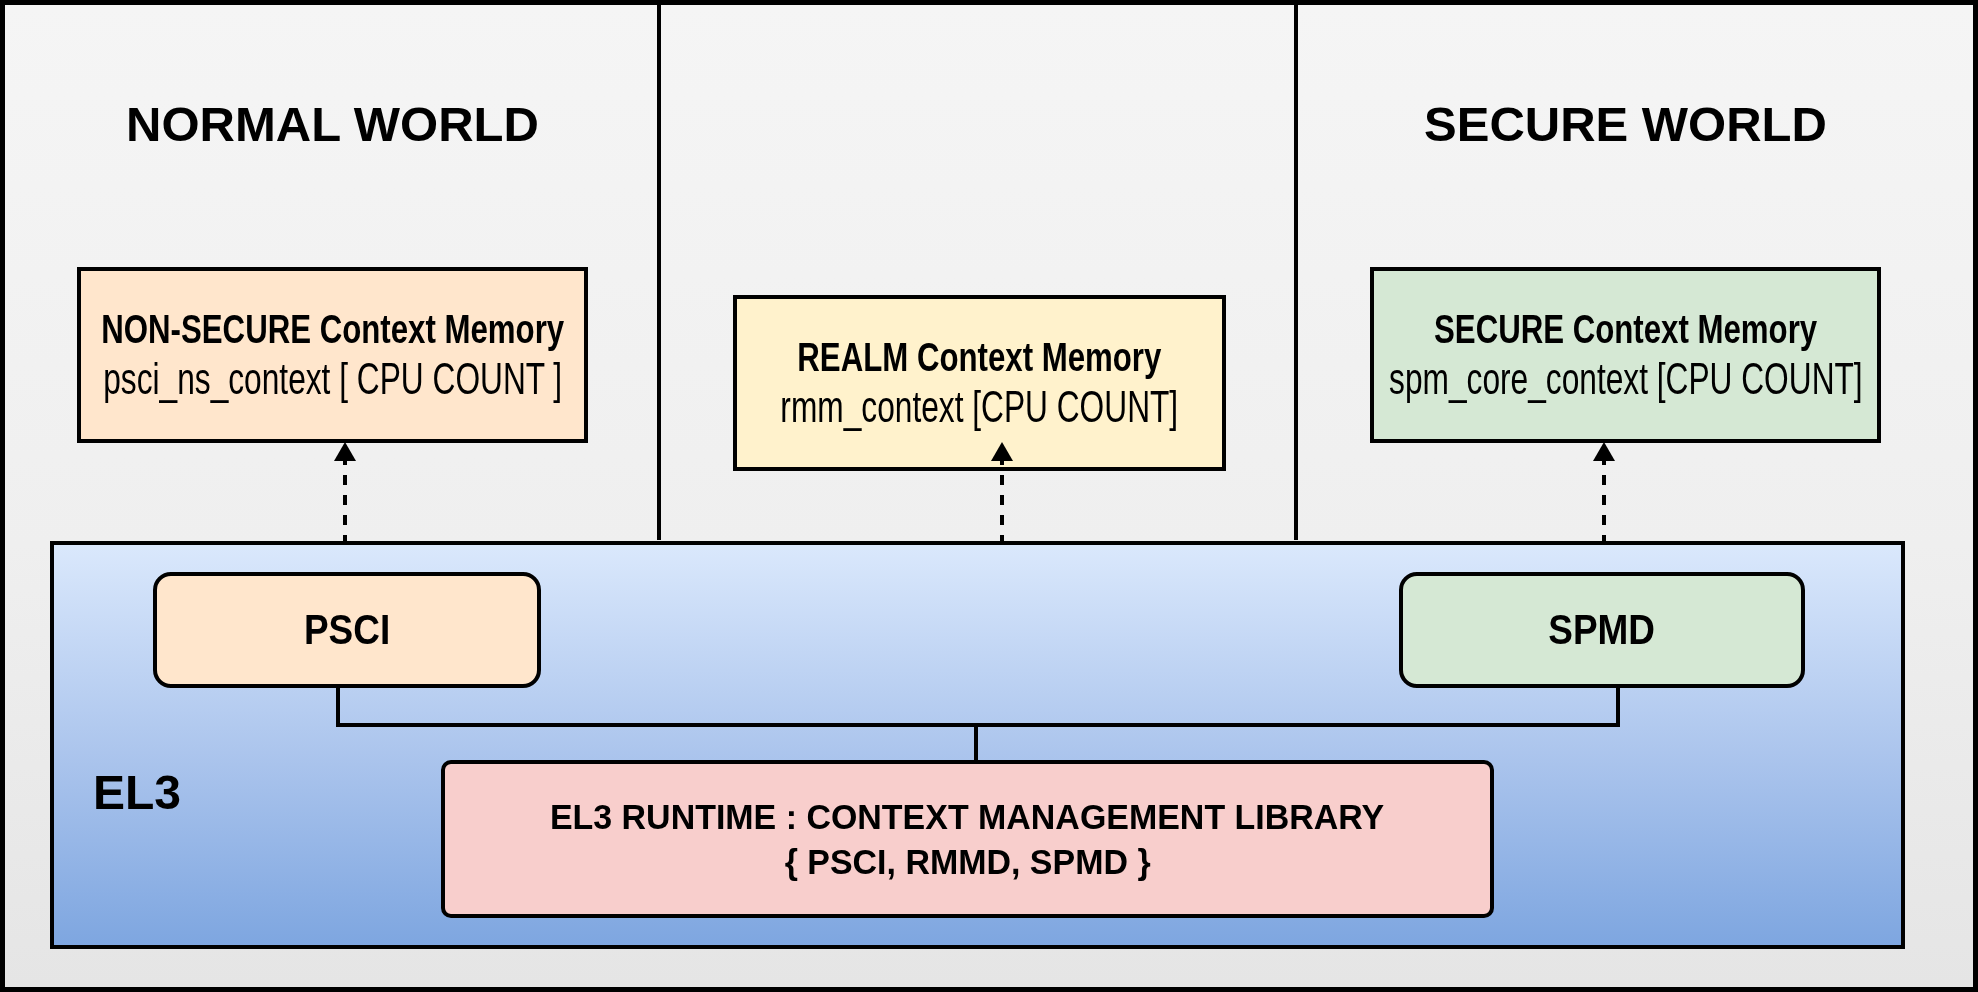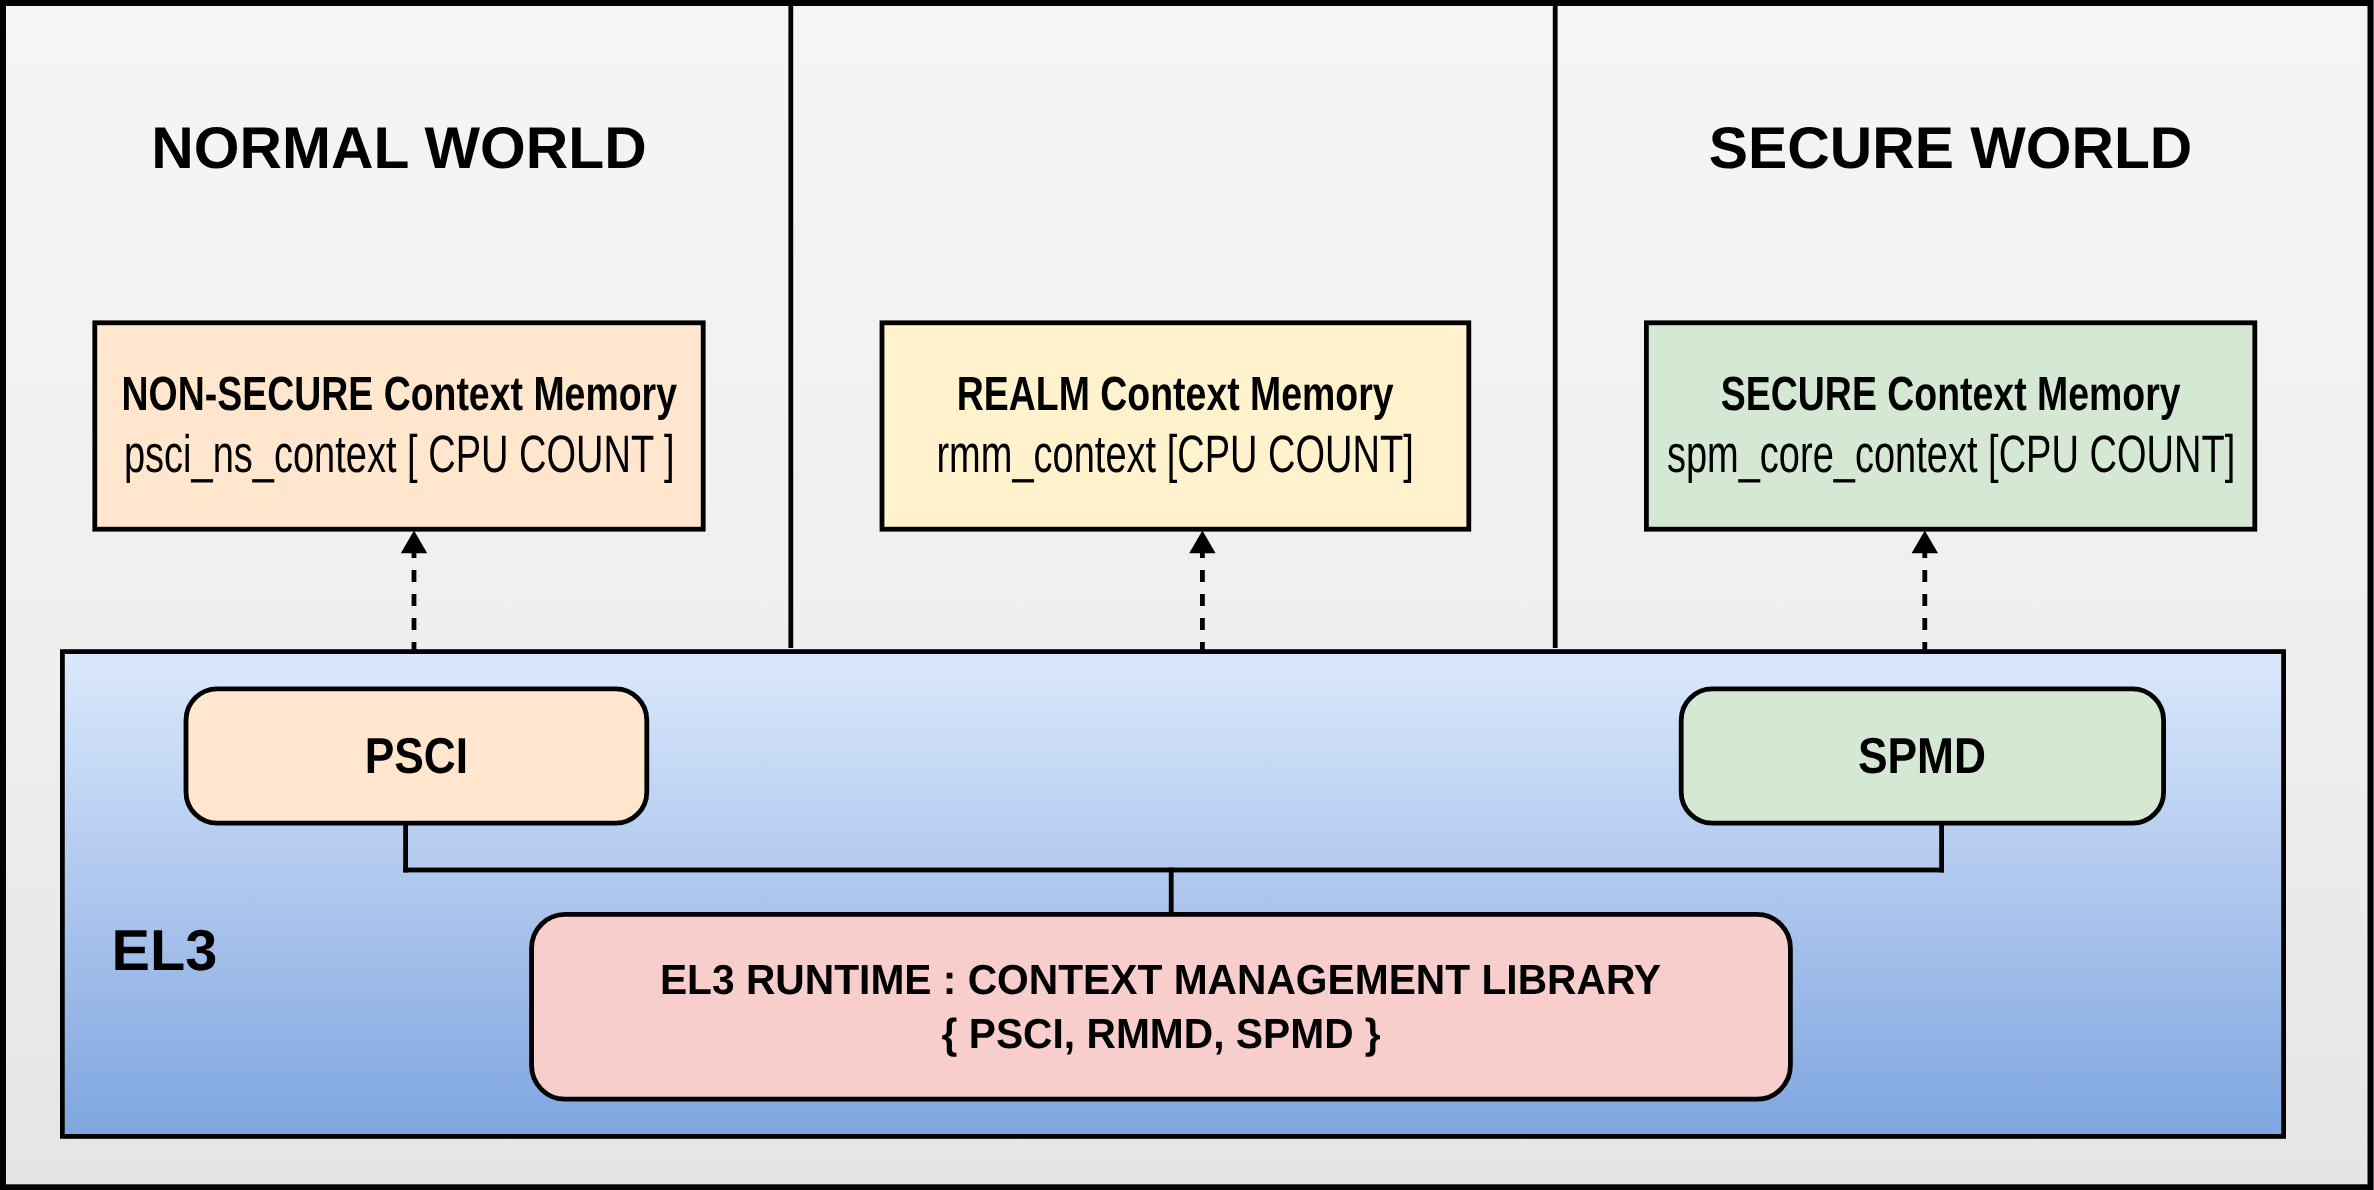--- a/index.html
+++ b/index.html
@@ -25,21 +25,21 @@
   }
   .mem-title{
     font-size:40px;font-weight:bold;line-height:40px;color:#000;white-space:nowrap;
     transform:scaleX(0.78);transform-origin:center;
   }
   .mem-detail{
     font-size:44px;font-weight:normal;line-height:44px;color:#000;white-space:nowrap;
     transform:scaleX(0.72);transform-origin:center;
   }
   .fill-peach{background:#FFE6CC;}
-  .fill-yellow{background:#FFF2CC;}
+  .fill-yellow{background:#FFF2CC;margin-top:28px;}
   .fill-green{background:#D5E8D4;}
   .arrow{position:absolute;top:437px;height:130px;width:24px;}
   .arrow .shaft{
     position:absolute;left:10px;top:13px;bottom:13px;width:4px;
     background:repeating-linear-gradient(to bottom,#000 0 10px,transparent 10px 20px);
   }
   .arrow .head-up{
     position:absolute;left:1px;top:0;width:0;height:0;
     border-left:11px solid transparent;border-right:11px solid transparent;
     border-bottom:19px solid #000;
@@ -49,35 +49,35 @@
     border-left:11px solid transparent;border-right:11px solid transparent;
     border-top:19px solid #000;
   }
   .el3-box{
     position:absolute;left:45px;top:536px;width:1855px;height:408px;
     border:4px solid #000;
     background:linear-gradient(180deg,#DAE8FC 0%,#A9C3EC 55%,#7EA6E0 100%);
   }
   .module-box{
     position:absolute;top:567px;height:116px;
-    border:4px solid #000;border-radius:28px;
+    border:4px solid #000;border-radius:18px;
     display:flex;align-items:center;justify-content:center;
   }
   .module-label{
     font-size:42px;font-weight:bold;color:#000;white-space:nowrap;
     transform:scaleX(0.88);transform-origin:center;
   }
   .el3-label{
     position:absolute;left:88px;top:764px;
     font-size:48px;font-weight:bold;line-height:48px;color:#000;white-space:nowrap;
   }
   .conn{position:absolute;background:#000;}
   .runtime-box{
     position:absolute;left:436px;top:755px;width:1053px;height:158px;
-    background:#F8CECC;border:4px solid #000;border-radius:30px;
+    background:#F8CECC;border:4px solid #000;border-radius:10px;
     display:flex;flex-direction:column;align-items:center;justify-content:center;
   }
   .runtime-line{
     font-size:35px;font-weight:bold;line-height:45px;color:#000;white-space:nowrap;
     transform:scaleX(0.97);transform-origin:center;text-align:center;
   }
 </style>
 </head>
 <body>
 

